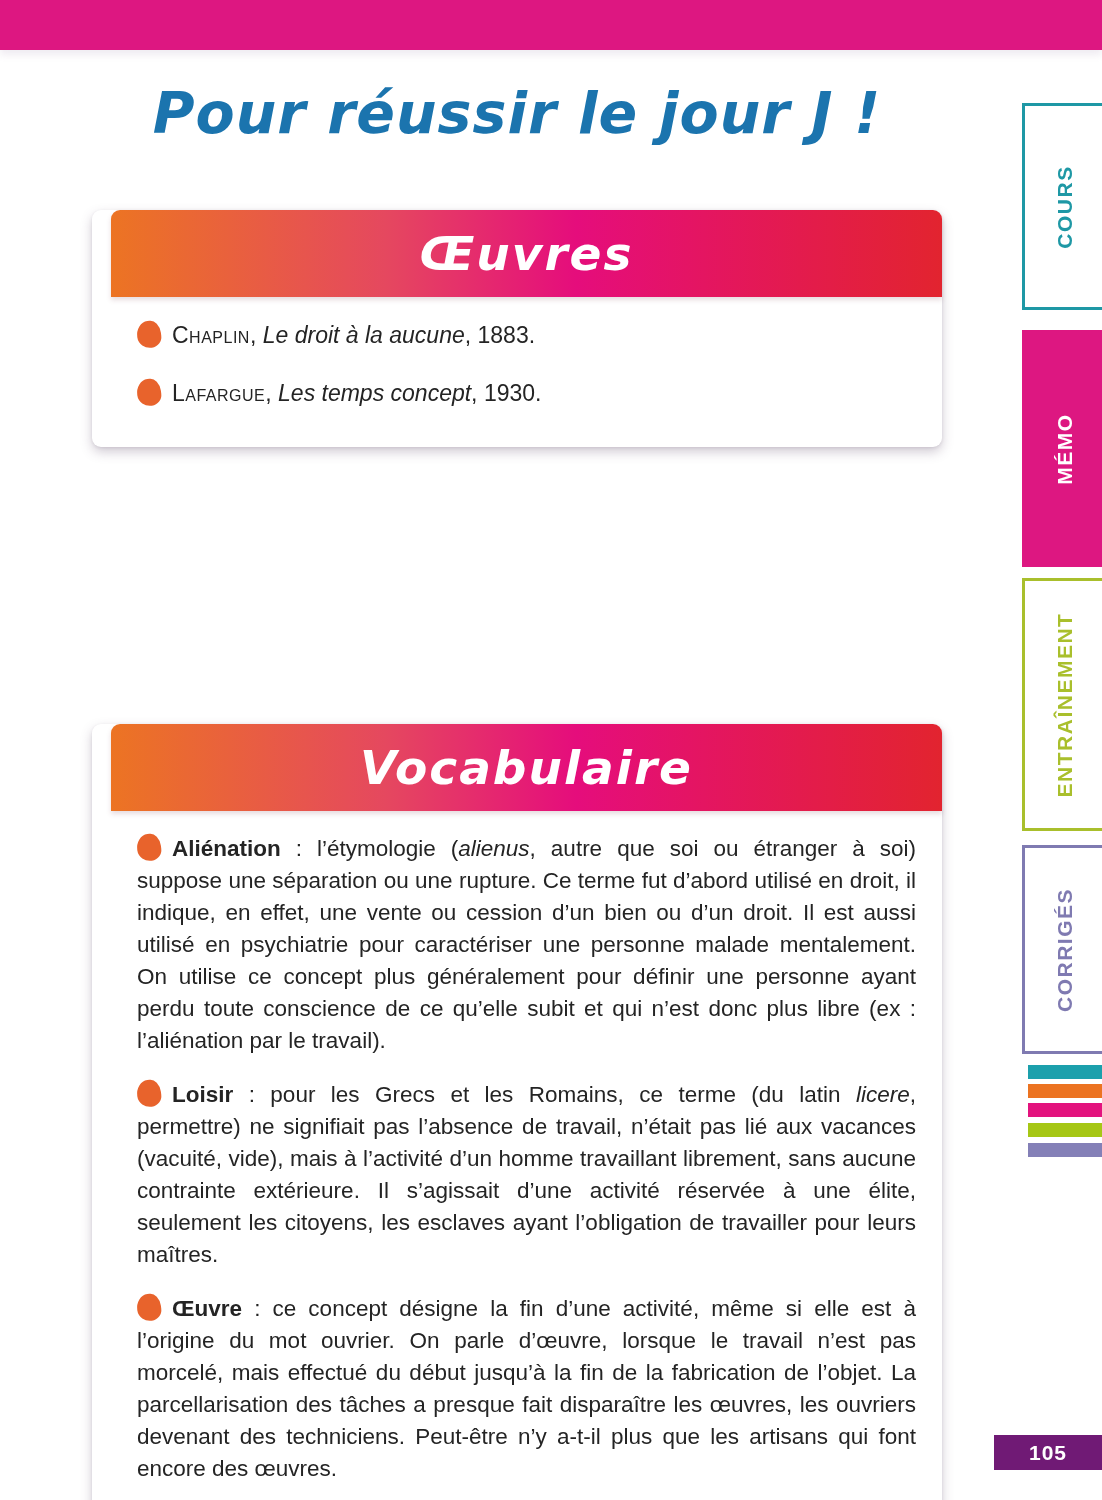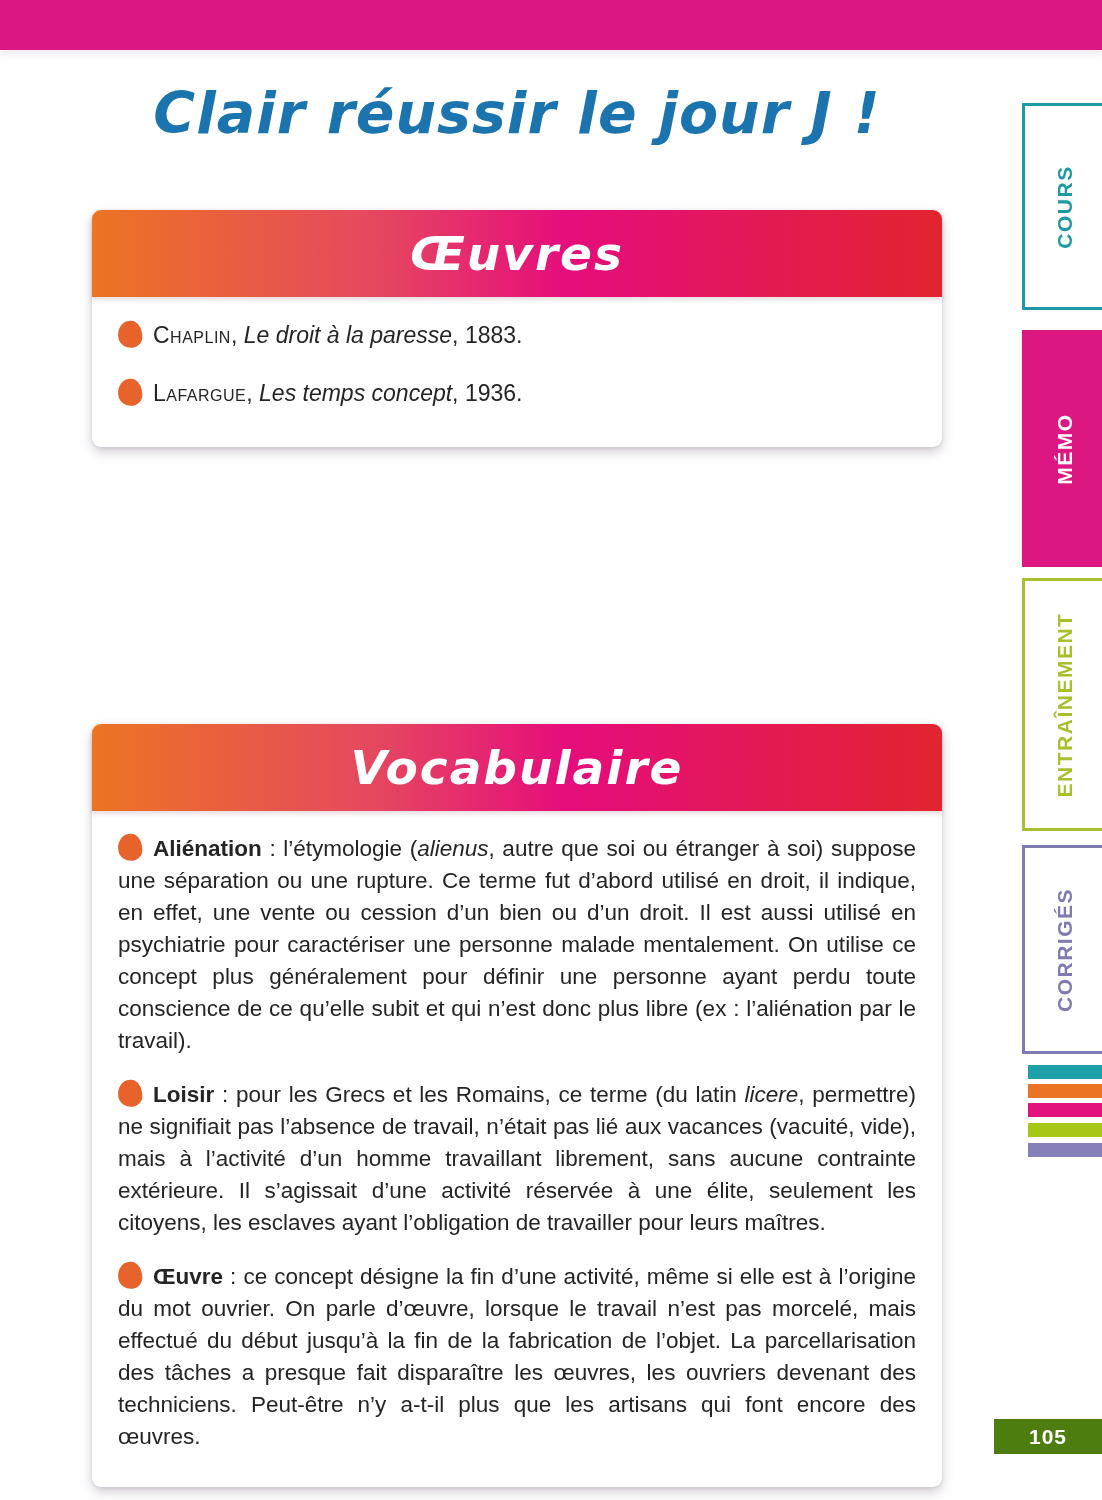--- a/index.html
+++ b/index.html
@@ -36,20 +36,21 @@
   }
 
   
   .card {
     position: absolute;
     left: 92px;
     width: 850px;
     background: #ffffff;
     border-radius: 9px;
     box-shadow: 0 5px 12px rgba(90, 70, 100, 0.28), 0 1px 3px rgba(90, 70, 100, 0.12);
+    padding-left: 19px;
   }
   .card-oeuvres   { top: 210px; }
   .card-vocab     { top: 724px; }
 
   .banner {
     height: 87px;
     border-radius: 9px 9px 0 0;
     background: linear-gradient(90deg, #EC7423 0%, #E5485F 33%, #E50D7C 56%, #E2242F 100%);
     display: flex;
     align-items: center;
@@ -137,37 +138,37 @@
     letter-spacing: 1px;
   }
 </style>
 </head>
 <body>
 
 <div class="page">
 
   <div class="topbar" style="background: rgb(221, 23, 129);"></div>
 
-  <h1 class="title" style="color: rgb(27, 116, 174);">Clair réussir le jour J !</h1>
+  <h1 class="title" style="color: rgb(27, 116, 174);">Pour réussir le jour J !</h1>
 
   <section class="card card-oeuvres">
     <header class="banner">
       <span>Œuvres</span>
     </header>
     <div class="card-body">
 
       <div class="work-item">
         <p class="entry-head">
-          <span class="bullet" style="background: rgb(232, 99, 44);"></span><span class="smallcaps">Chaplin</span><span>, </span><span class="it">Le droit à la paresse</span><span>, 1883.</span>
+          <span class="bullet" style="background: rgb(232, 99, 44);"></span><span class="smallcaps">Chaplin</span><span>, </span><span class="it">Le droit à la aucune</span><span>, 1883.</span>
         </p>
       </div>
 
       <div class="work-item">
         <p class="entry-head">
-          <span class="bullet" style="background: rgb(232, 99, 44);"></span><span class="smallcaps">Lafargue</span><span>, </span><span class="it">Les temps concept</span><span>, 1936.</span>
+          <span class="bullet" style="background: rgb(232, 99, 44);"></span><span class="smallcaps">Lafargue</span><span>, </span><span class="it">Les temps concept</span><span>, 1930.</span>
         </p>
       </div>
 
     </div>
   </section>
 
   <section class="card card-vocab">
     <header class="banner">
       <span>Vocabulaire</span>
     </header>
@@ -203,17 +204,17 @@
   <div class="side-tab tab-corriges" style="border-color: rgb(127, 122, 177); color: rgb(127, 122, 177);">
     <span class="tab-label">CORRIGÉS</span>
   </div>
 
   <div class="stripe stripe-0" style="background: rgb(28, 160, 172);"></div>
   <div class="stripe stripe-1" style="background: rgb(236, 115, 33);"></div>
   <div class="stripe stripe-2" style="background: rgb(227, 19, 126);"></div>
   <div class="stripe stripe-3" style="background: rgb(166, 199, 21);"></div>
   <div class="stripe stripe-4" style="background: rgb(132, 128, 183);"></div>
 
-  <div class="page-num" style="background: #4d7c0f;">
+  <div class="page-num" style="background: #701a75; margin-top: 16px;">
     <span>105</span>
   </div>
 
 </div>
 
 </body></html>

